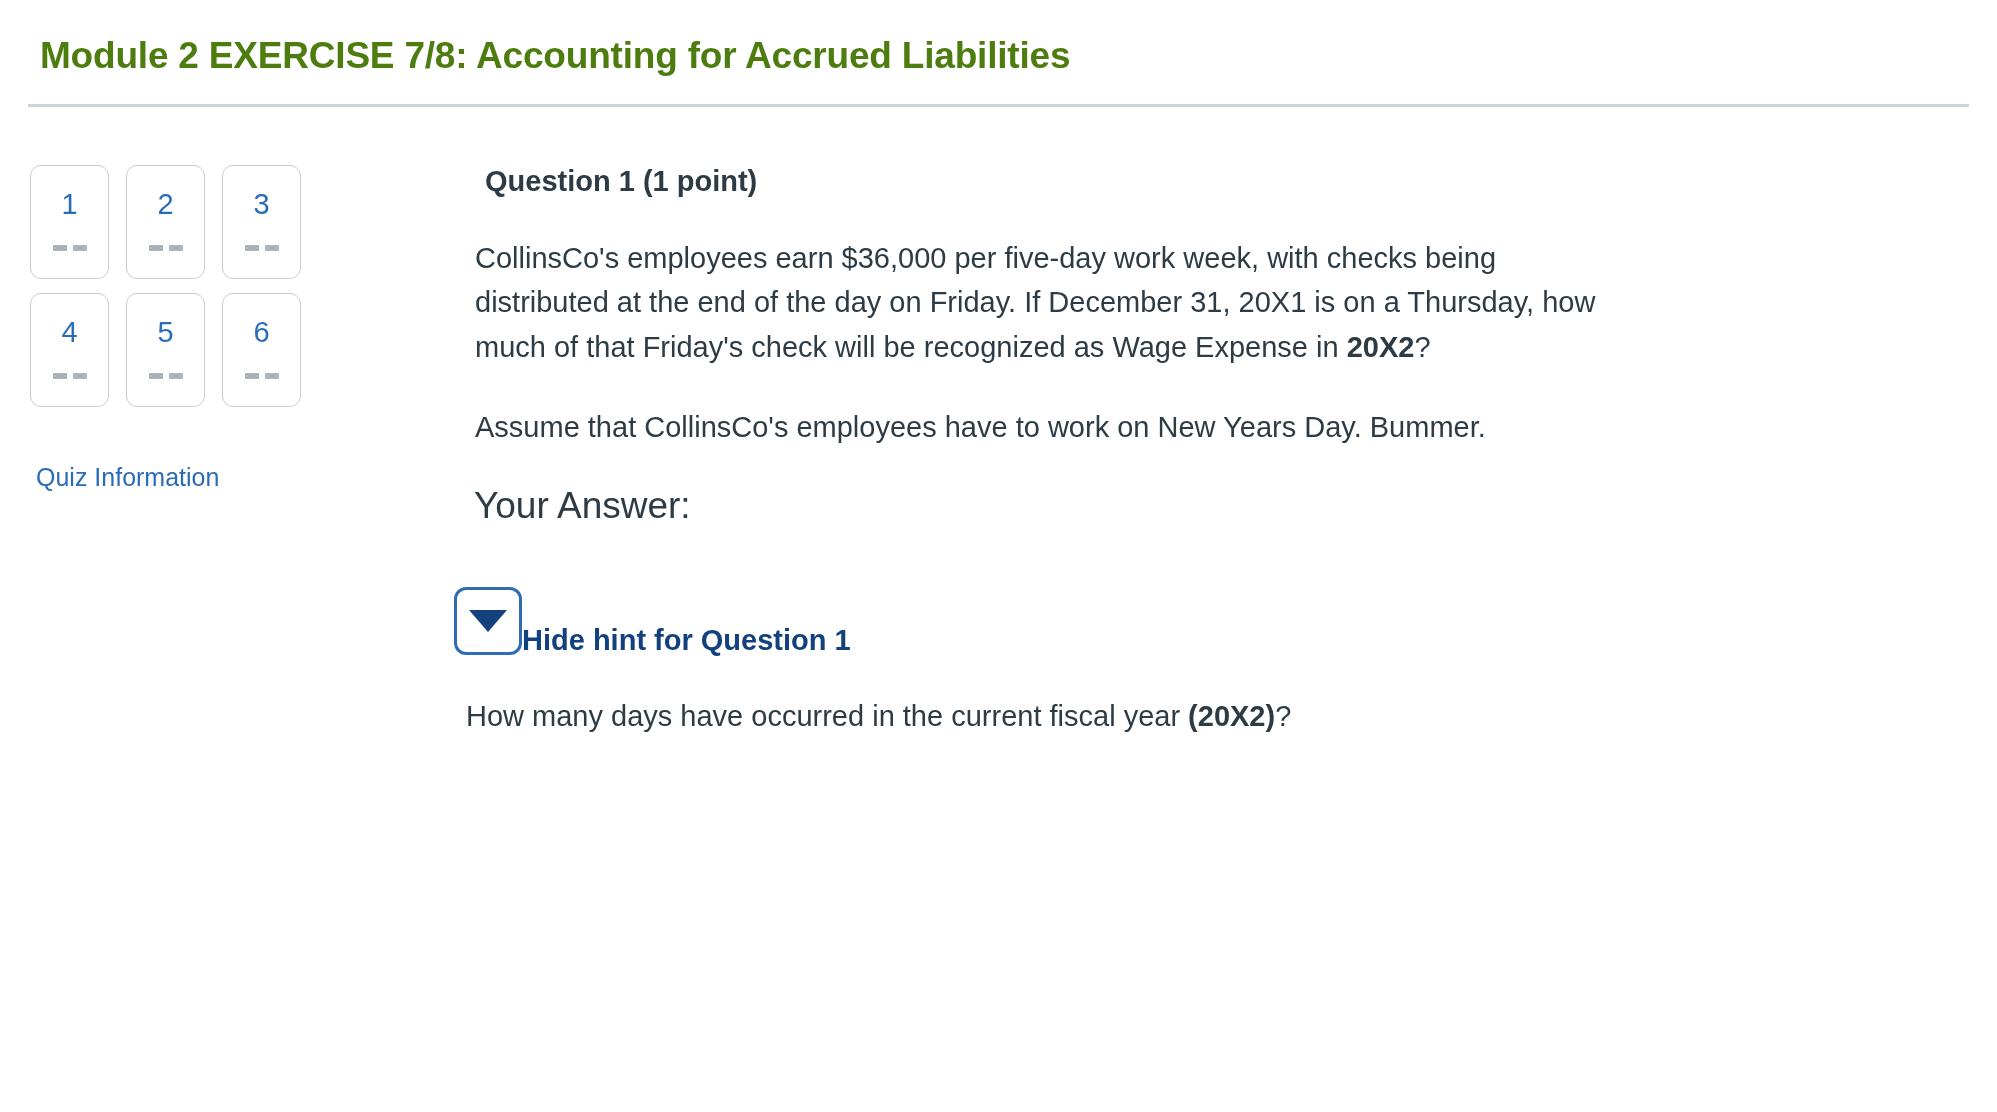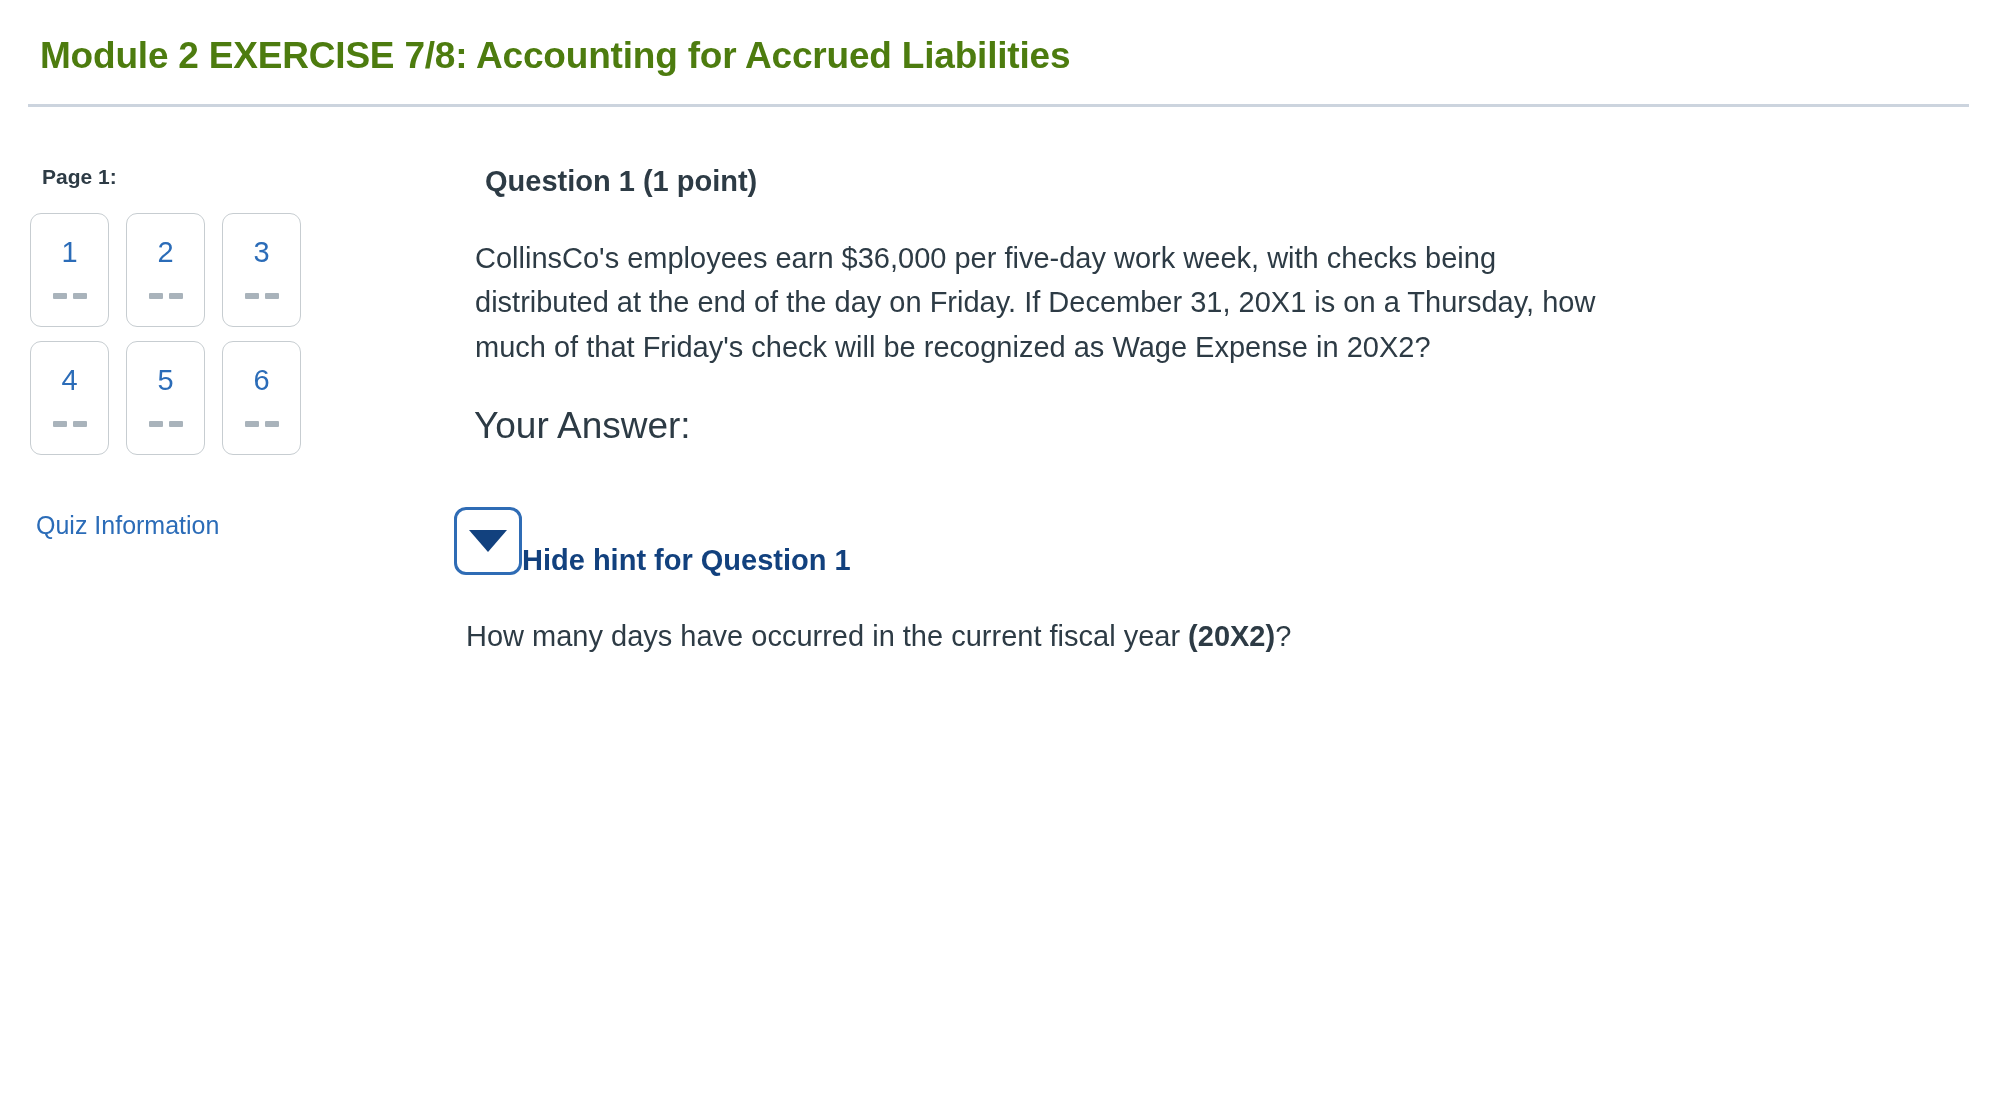--- a/index.html
+++ b/index.html
@@ -128,21 +128,21 @@
     margin-left: 35px;
     font-size: 29px;
     line-height: 1.52;
     color: #2d3b45;
     max-width: 1160px;
   }
   .question-text p {
     margin: 0 0 36px 0;
   }
   .question-text b {
-    font-weight: normal;
+    font-weight: bold;
   }
 
   .answer-label {
     margin: 8px 0 0 34px;
     font-size: 37px;
     color: #2d3b45;
   }
   .answer-box-wrap {
     margin: 36px 0 0 38px;
     width: 400px;
@@ -215,21 +215,20 @@
 <body>
 
 <div class="page-header">
   <h1 class="page-title">Module 2 EXERCISE 7/8: Accounting for Accrued Liabilities</h1>
 </div>
 <div class="title-rule"></div>
 
 <div class="quiz-body">
 
   <div class="sidebar">
-    <div class="page-label">Page 1:</div>
 
     <div class="q-grid">
 
       <div class="q-cell">
         <button class="q-btn">
           <span class="q-num">1</span>
           <span class="q-dash">
               <i></i>
               <i></i>
             </span>
@@ -292,20 +291,21 @@
   </div>
 
   <div class="question-col">
 
     <div class="question-header">
       <span class="qh-name">Question 1</span><span>&nbsp;</span><span class="qh-points">(1 point)</span>
     </div>
 
     <div class="question-text">
       <p><span>CollinsCo's employees earn $36,000 per five-day work week, with checks being distributed at the end of the day on Friday.  If December 31, 20X1 is on a Thursday, how much of that Friday's check will be recognized as Wage Expense in </span><b>20X2</b><span>?</span></p>
+      <p>Assume that CollinsCo's employees have to work on New Years Day. Bummer.</p>
     </div>
 
     <div class="answer-label">Your Answer:</div>
 
 
     <div class="hint-row">
       <button class="hint-toggle">
         <span class="caret-down"></span>
       </button>
       <a class="hint-link" href="#">Hide hint for Question 1</a>

